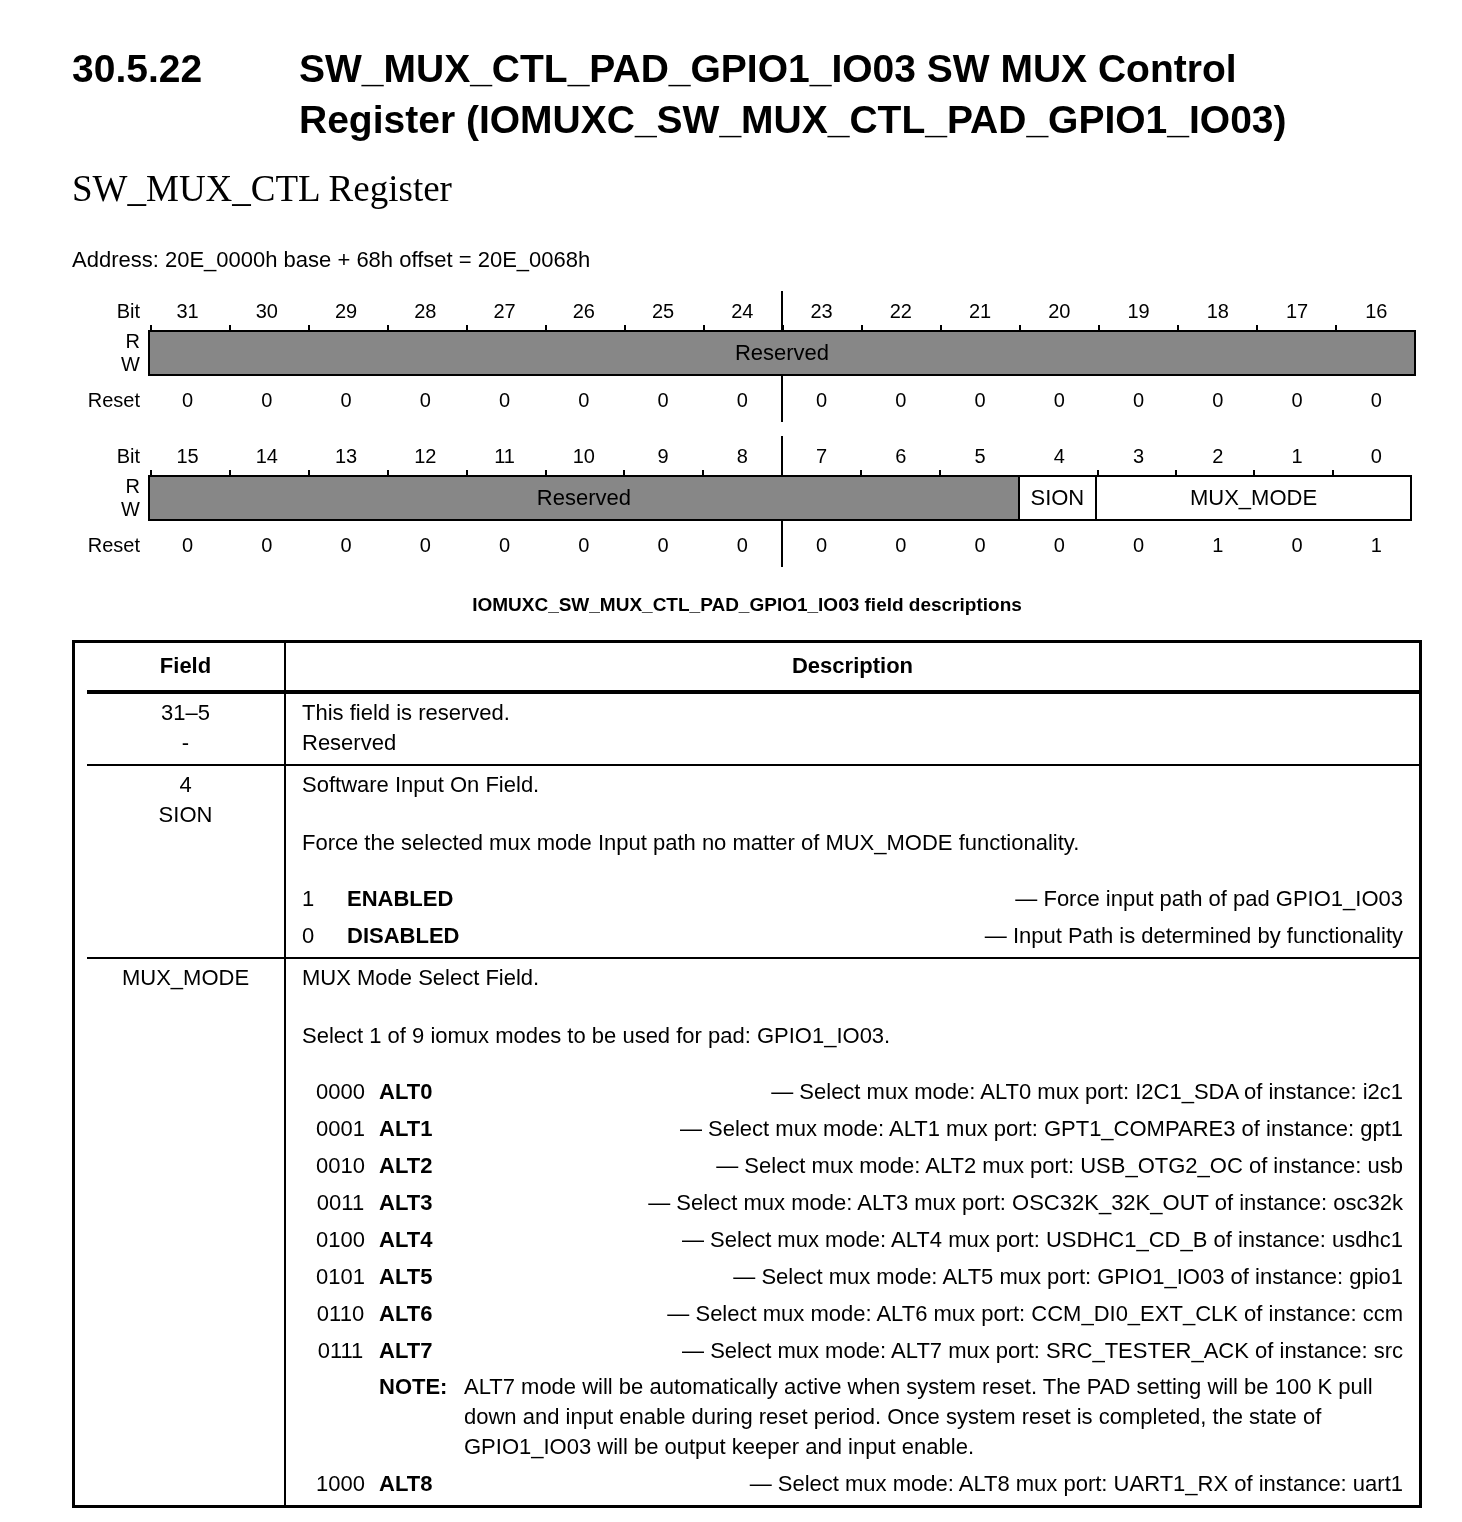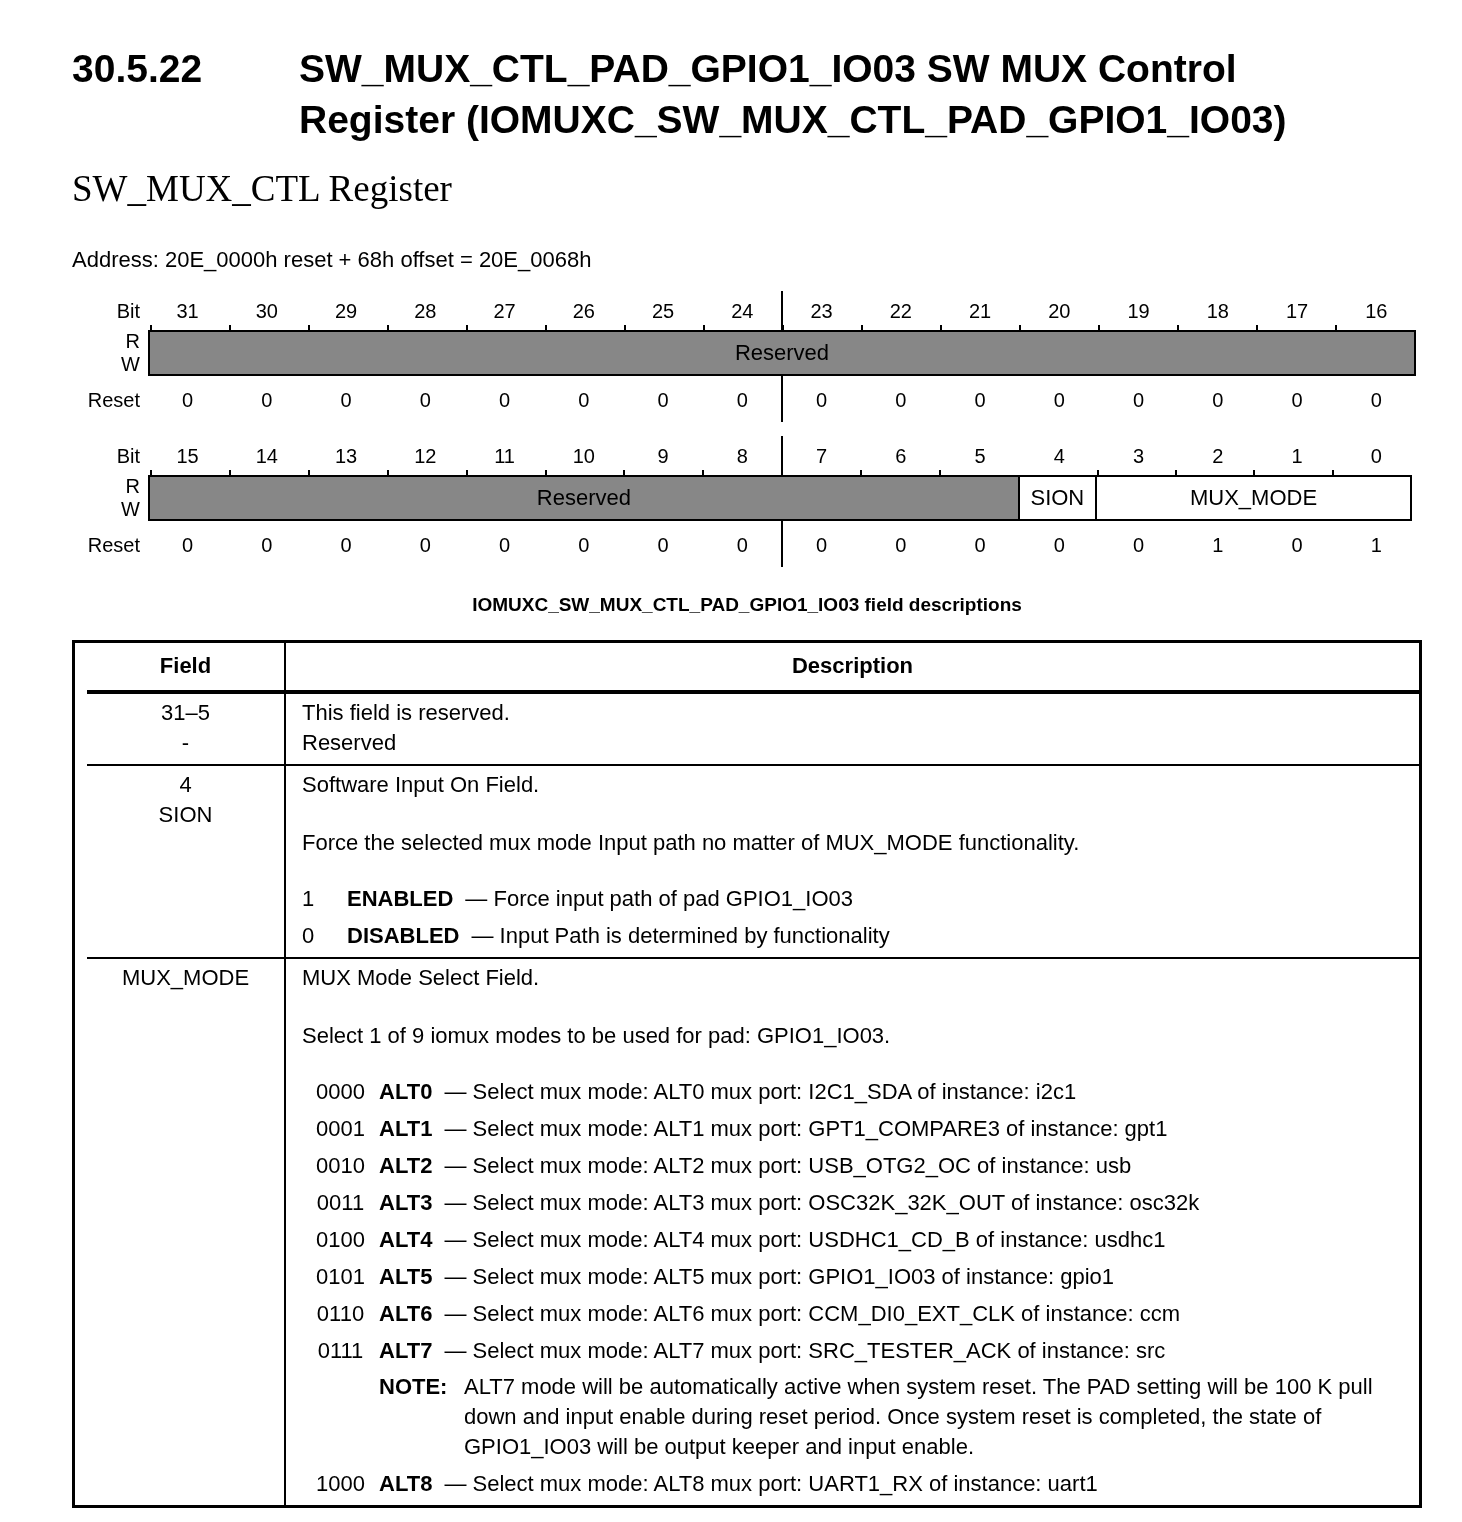--- a/index.html
+++ b/index.html
@@ -52,42 +52,42 @@
   .row-sion { min-height:186px; }
   .row-mux { min-height:542px; }
   .para-gap { margin-top:28px; }
   .vals { margin-top:26px; }
   .val-line { display:flex; margin-top:7px; }
   .vals .val-line:first-child { margin-top:0; }
   .vcode { flex-shrink:0; }
   .sion-vals .vcode { width:45px; }
   .mux-vals .vcode, .vcode.muxw { width:77px;text-align:center; }
   .vname { font-weight:bold; margin-right:12px; white-space:nowrap; }
-  .vtext { flex:1; }
+  .vtext { flex:1;text-align:right; }
   .note { display:flex; margin-left:77px; margin-top:6px; }
   .note-label { font-weight:bold; width:85px; flex-shrink:0; }
   .note-text { flex:1; max-width:975px; }
   .alt8-line { margin-top:7px; }
 </style>
 </head>
 <body>
 
 <div class="page">
 
   <div class="heading">
     <div class="sec-num">30.5.22</div>
     <div class="sec-title">
       <div>SW_MUX_CTL_PAD_GPIO1_IO03 SW MUX Control</div>
       <div>Register (IOMUXC_SW_MUX_CTL_PAD_GPIO1_IO03)</div>
     </div>
   </div>
 
   <div class="subtitle">SW_MUX_CTL Register</div>
 
-  <div class="address">Address: 20E_0000h reset + 68h offset = 20E_0068h</div>
+  <div class="address">Address: 20E_0000h base + 68h offset = 20E_0068h</div>
 
   <div class="diagram">
     <div class="center-line"></div>
     <div class="drow">
       <div class="dlabel">Bit</div>
       <div class="dgrid">
           <div class="bit-num">31</div>
           <div class="bit-num">30</div>
           <div class="bit-num">29</div>
           <div class="bit-num">28</div>

